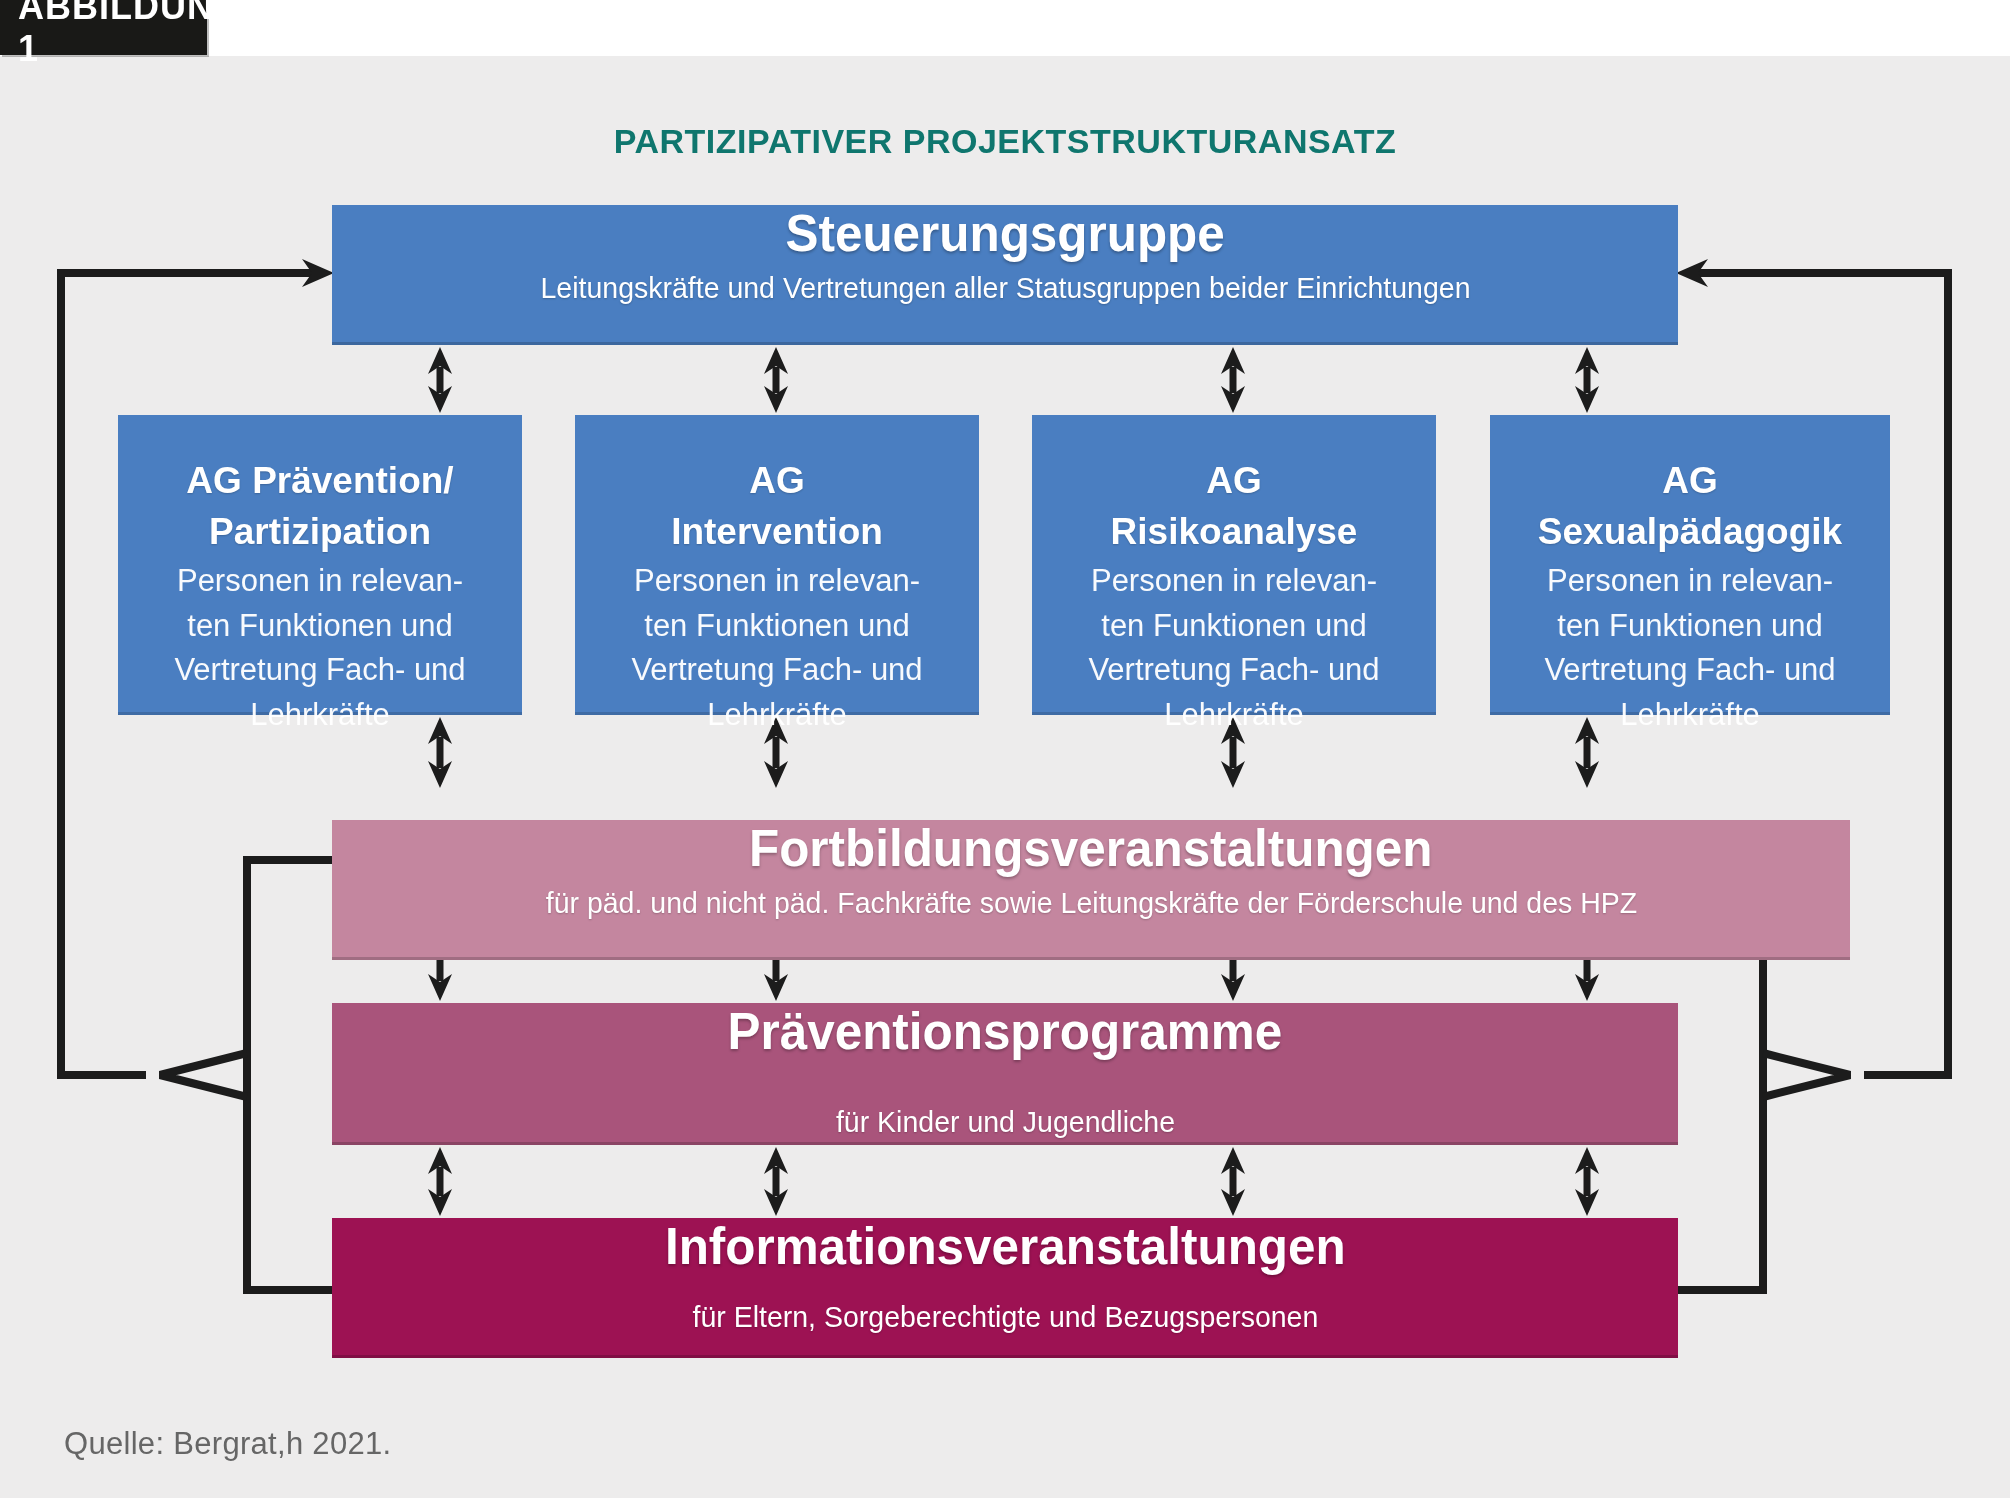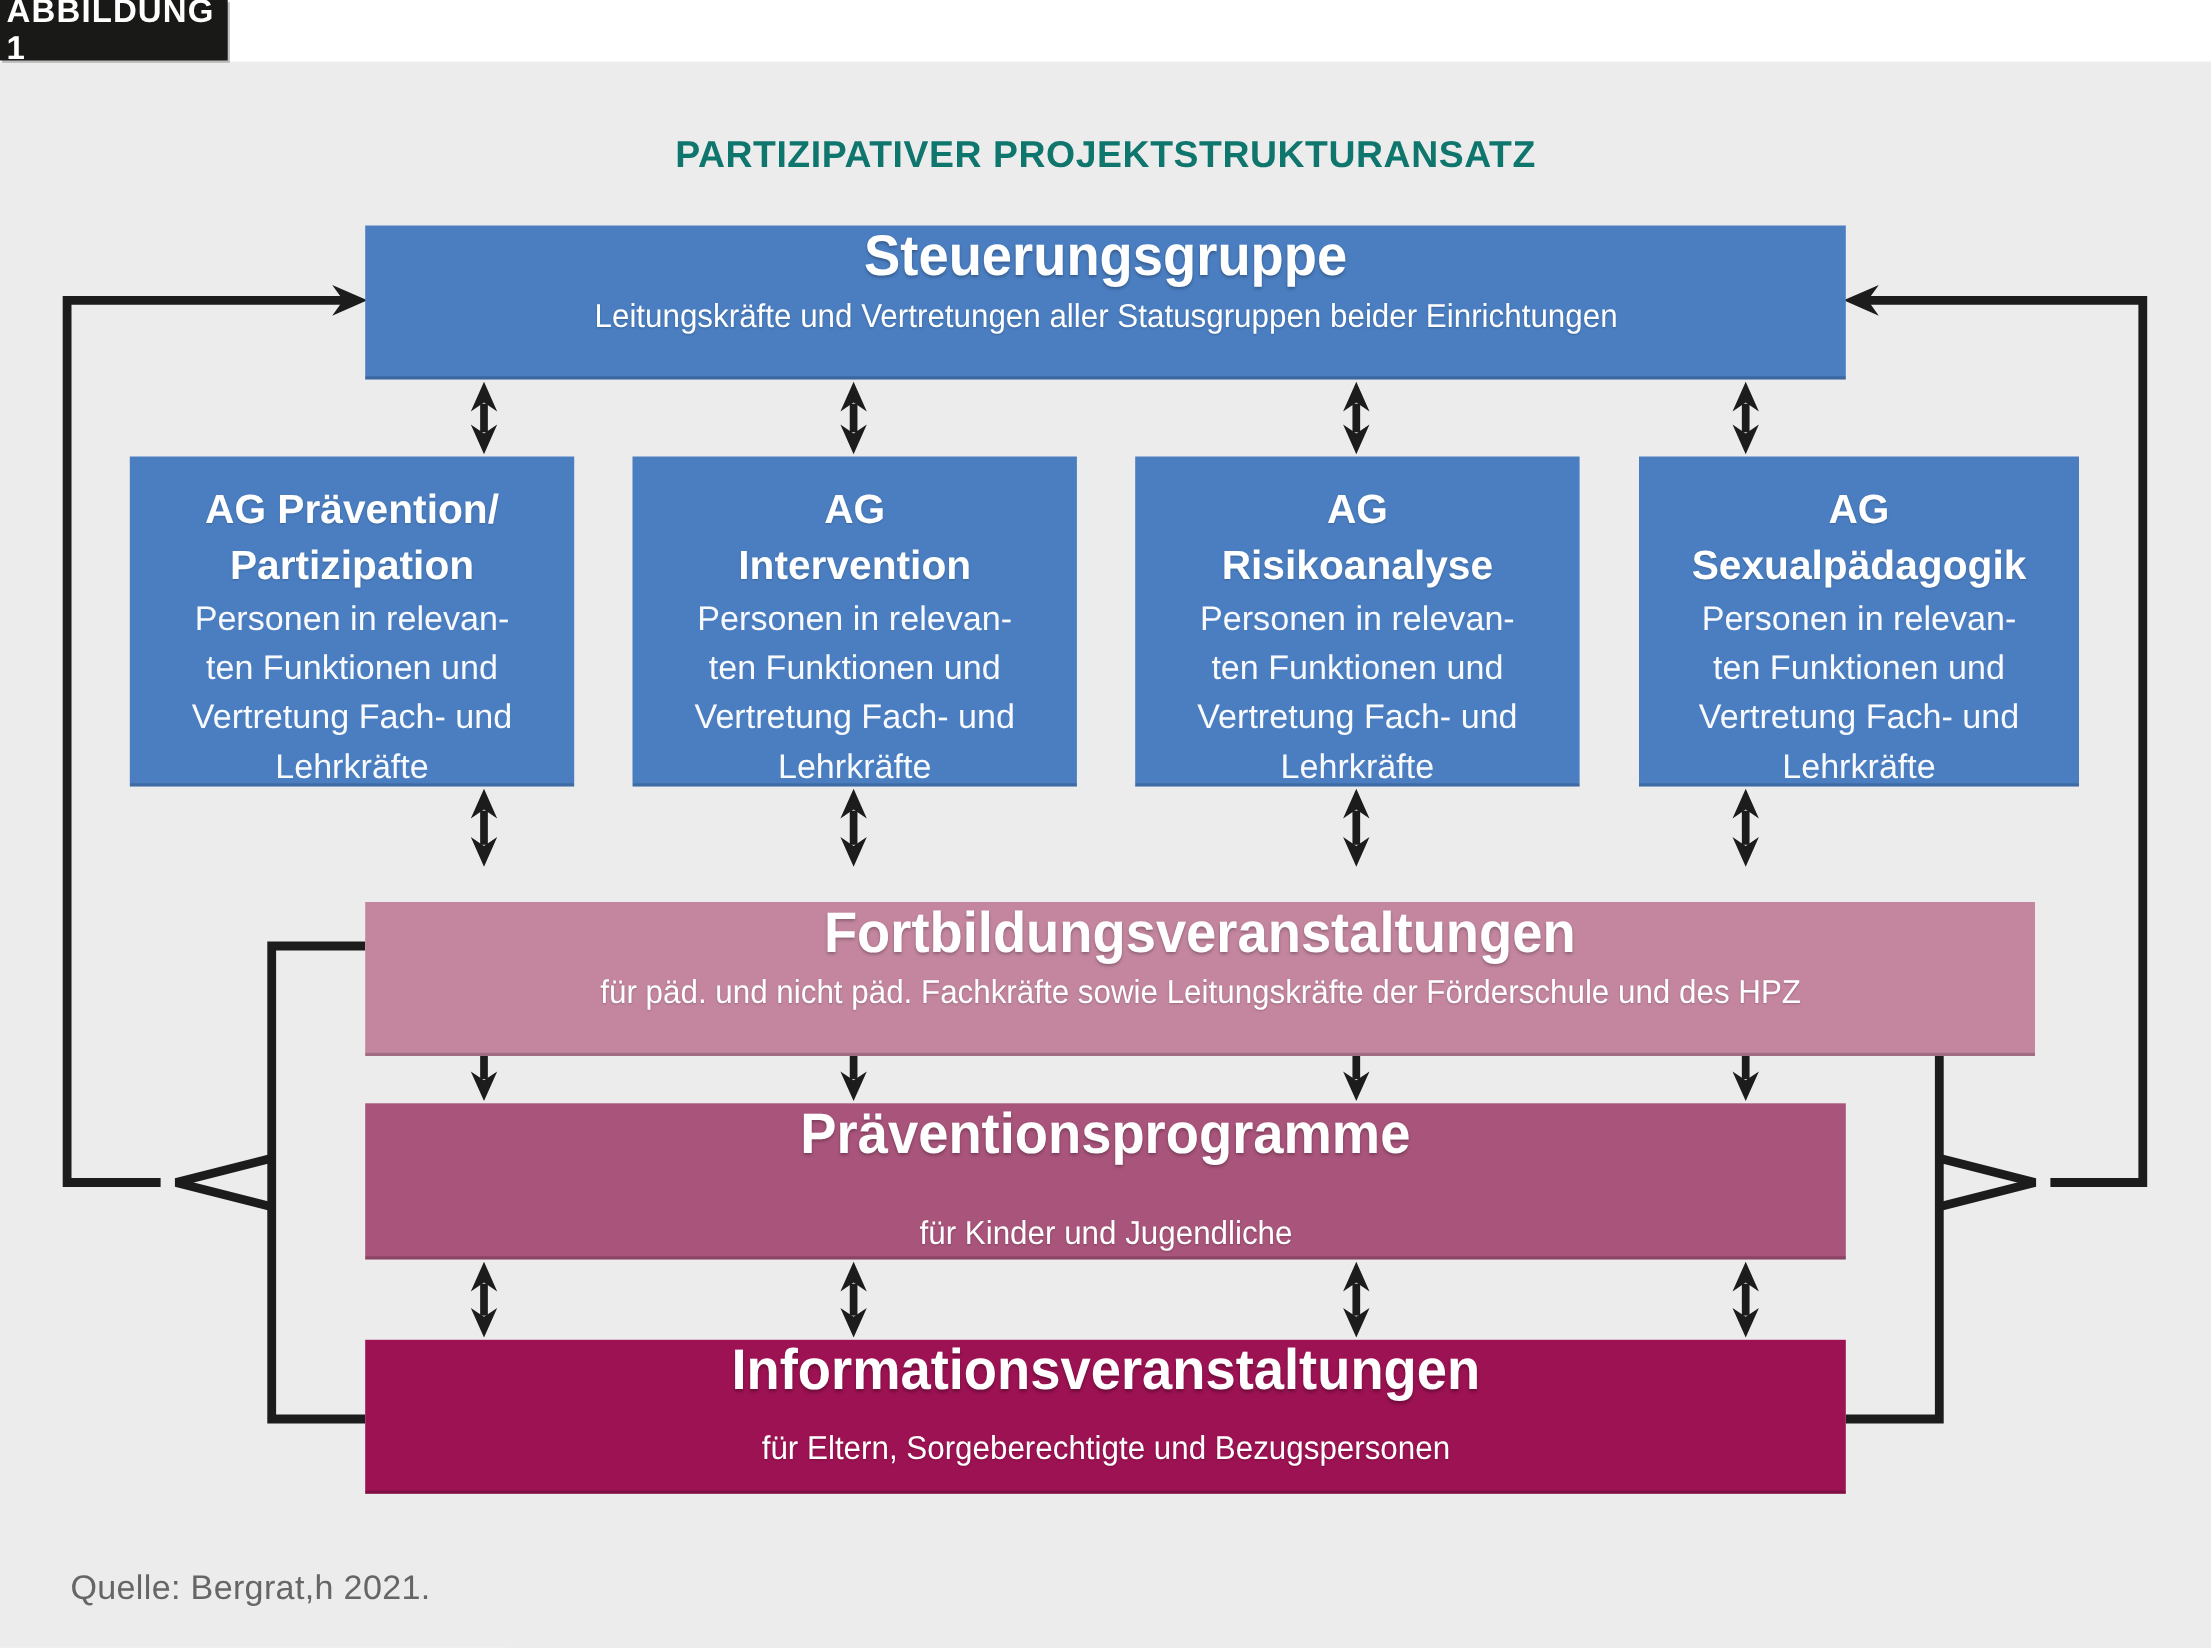--- a/index.html
+++ b/index.html
@@ -13,22 +13,22 @@
     background:var(--bg,#edecec);
   }
   .top-band{
     position:absolute;top:0;left:0;width:100%;height:56px;
     background:#ffffff;
   }
   .figure-label{
     position:absolute;top:0;left:0;width:207px;height:55px;
     background:#191917;color:#ffffff;
     display:flex;align-items:center;justify-content:flex-start;
-    padding-left:6px;box-sizing:border-box;
-    font-size:30px;font-weight:bold;letter-spacing:1px;
+    padding-left:18px;box-sizing:border-box;
+    font-size:36px;font-weight:bold;letter-spacing:1px;
     box-shadow:2px 2px 0 rgba(0,0,0,0.25);
   }
   .diagram-title{
     position:absolute;left:330px;top:122px;width:1350px;
     text-align:center;color:#0f766e;
     font-size:34px;font-weight:bold;letter-spacing:0.5px;
   }
   .connector-layer{position:absolute;top:0;left:0;width:2010px;height:1498px;}
   .connector-layer path{fill:none;stroke:#1c1c1c;stroke-width:8;stroke-linejoin:miter;}
   .connector-layer polygon{fill:#1c1c1c;stroke:none;}
@@ -52,21 +52,21 @@
     text-shadow:0 1px 2px rgba(0,0,0,0.22);
     white-space:nowrap;
   }
   .steering{left:332px;top:205px;width:1346px;height:140px;background:var(--blue,#4a7ec1);}
   .fortbildung{left:332px;top:820px;width:1518px;height:140px;background:var(--rose,#c4869f);}
   .praevention{left:332px;top:1003px;width:1346px;height:142px;background:var(--berry,#a9547b);gap:36px;}
   .information{left:332px;top:1218px;width:1346px;height:140px;background:var(--darkberry,#9d1253);gap:16px;}
 
   .ag-box{
     top:415px;height:300px;background:var(--blue,#4a7ec1);
-    justify-content:center;padding-top:26px;
+    justify-content:flex-start;padding-top:40px;
     box-shadow:inset 0 -3px 0 rgba(0,0,0,0.15);
   }
   .ag-title{
     display:block;font-size:37px;font-weight:bold;line-height:1.38;
     white-space:pre-line;text-shadow:0 1px 2px rgba(0,0,0,0.2);
   }
   .ag-body{
     display:block;margin-top:2px;font-size:31px;font-weight:normal;line-height:1.44;
     white-space:pre-line;color:rgba(255,255,255,0.96);
   }

